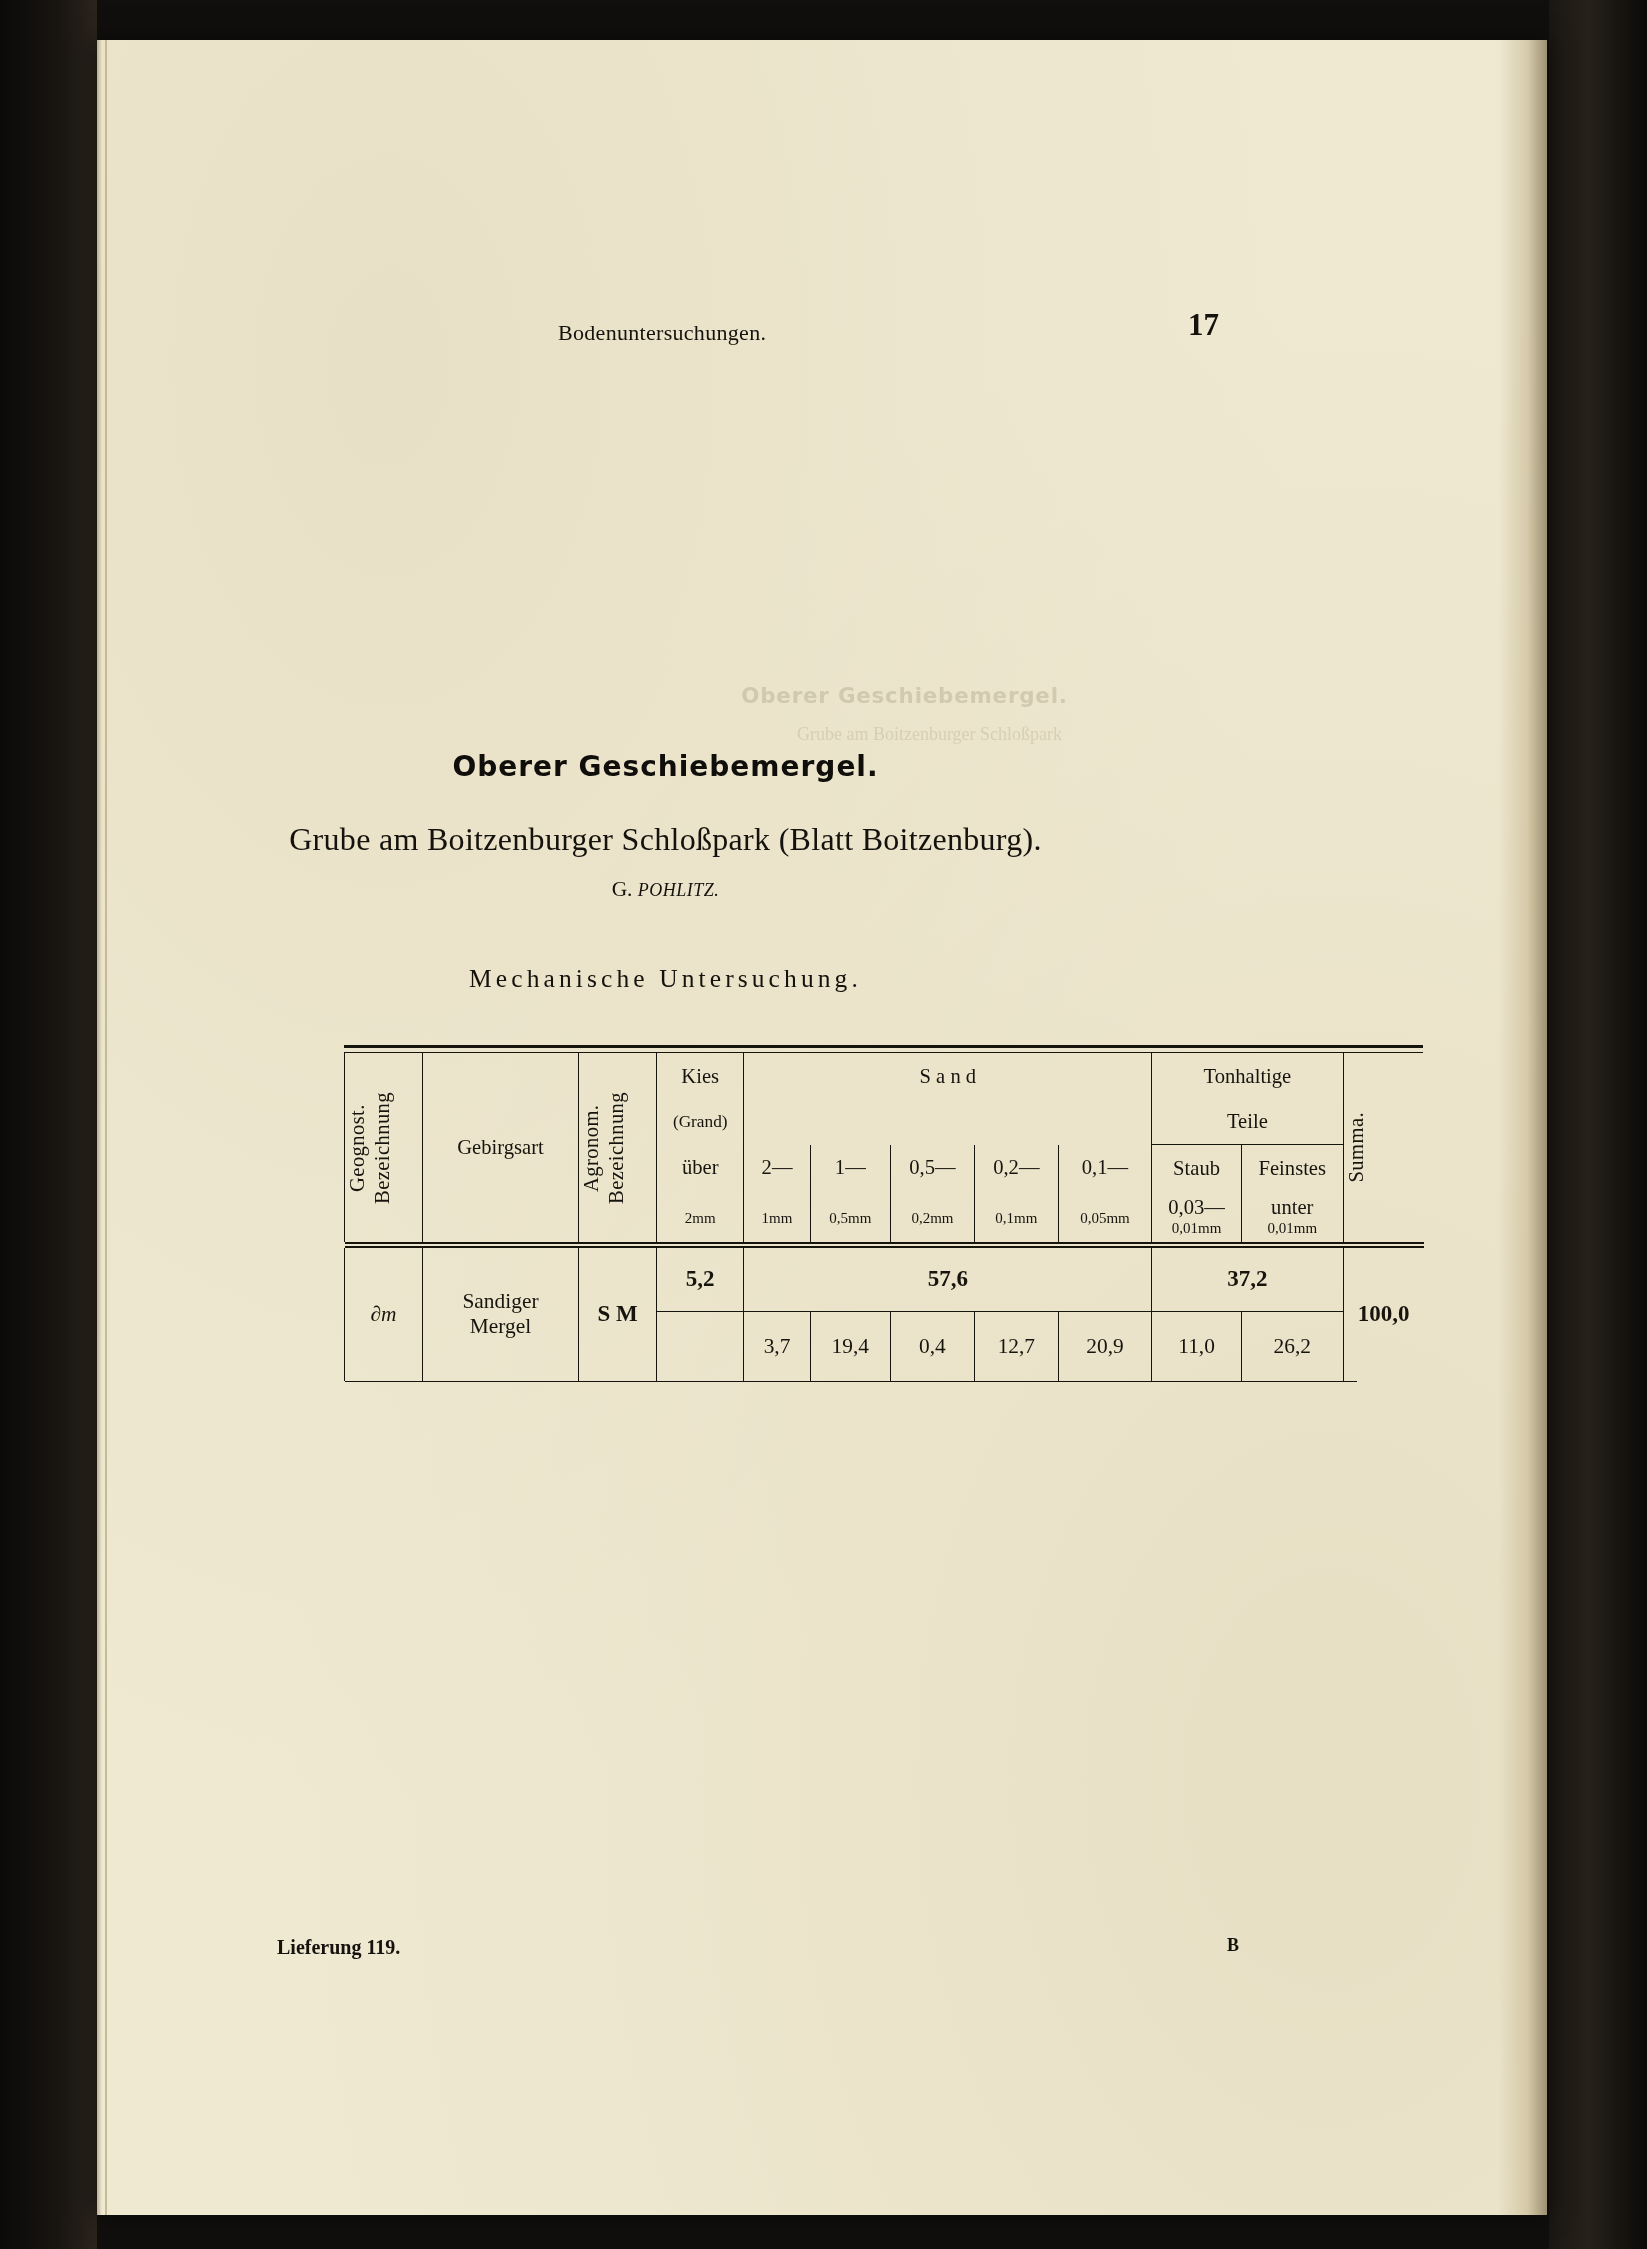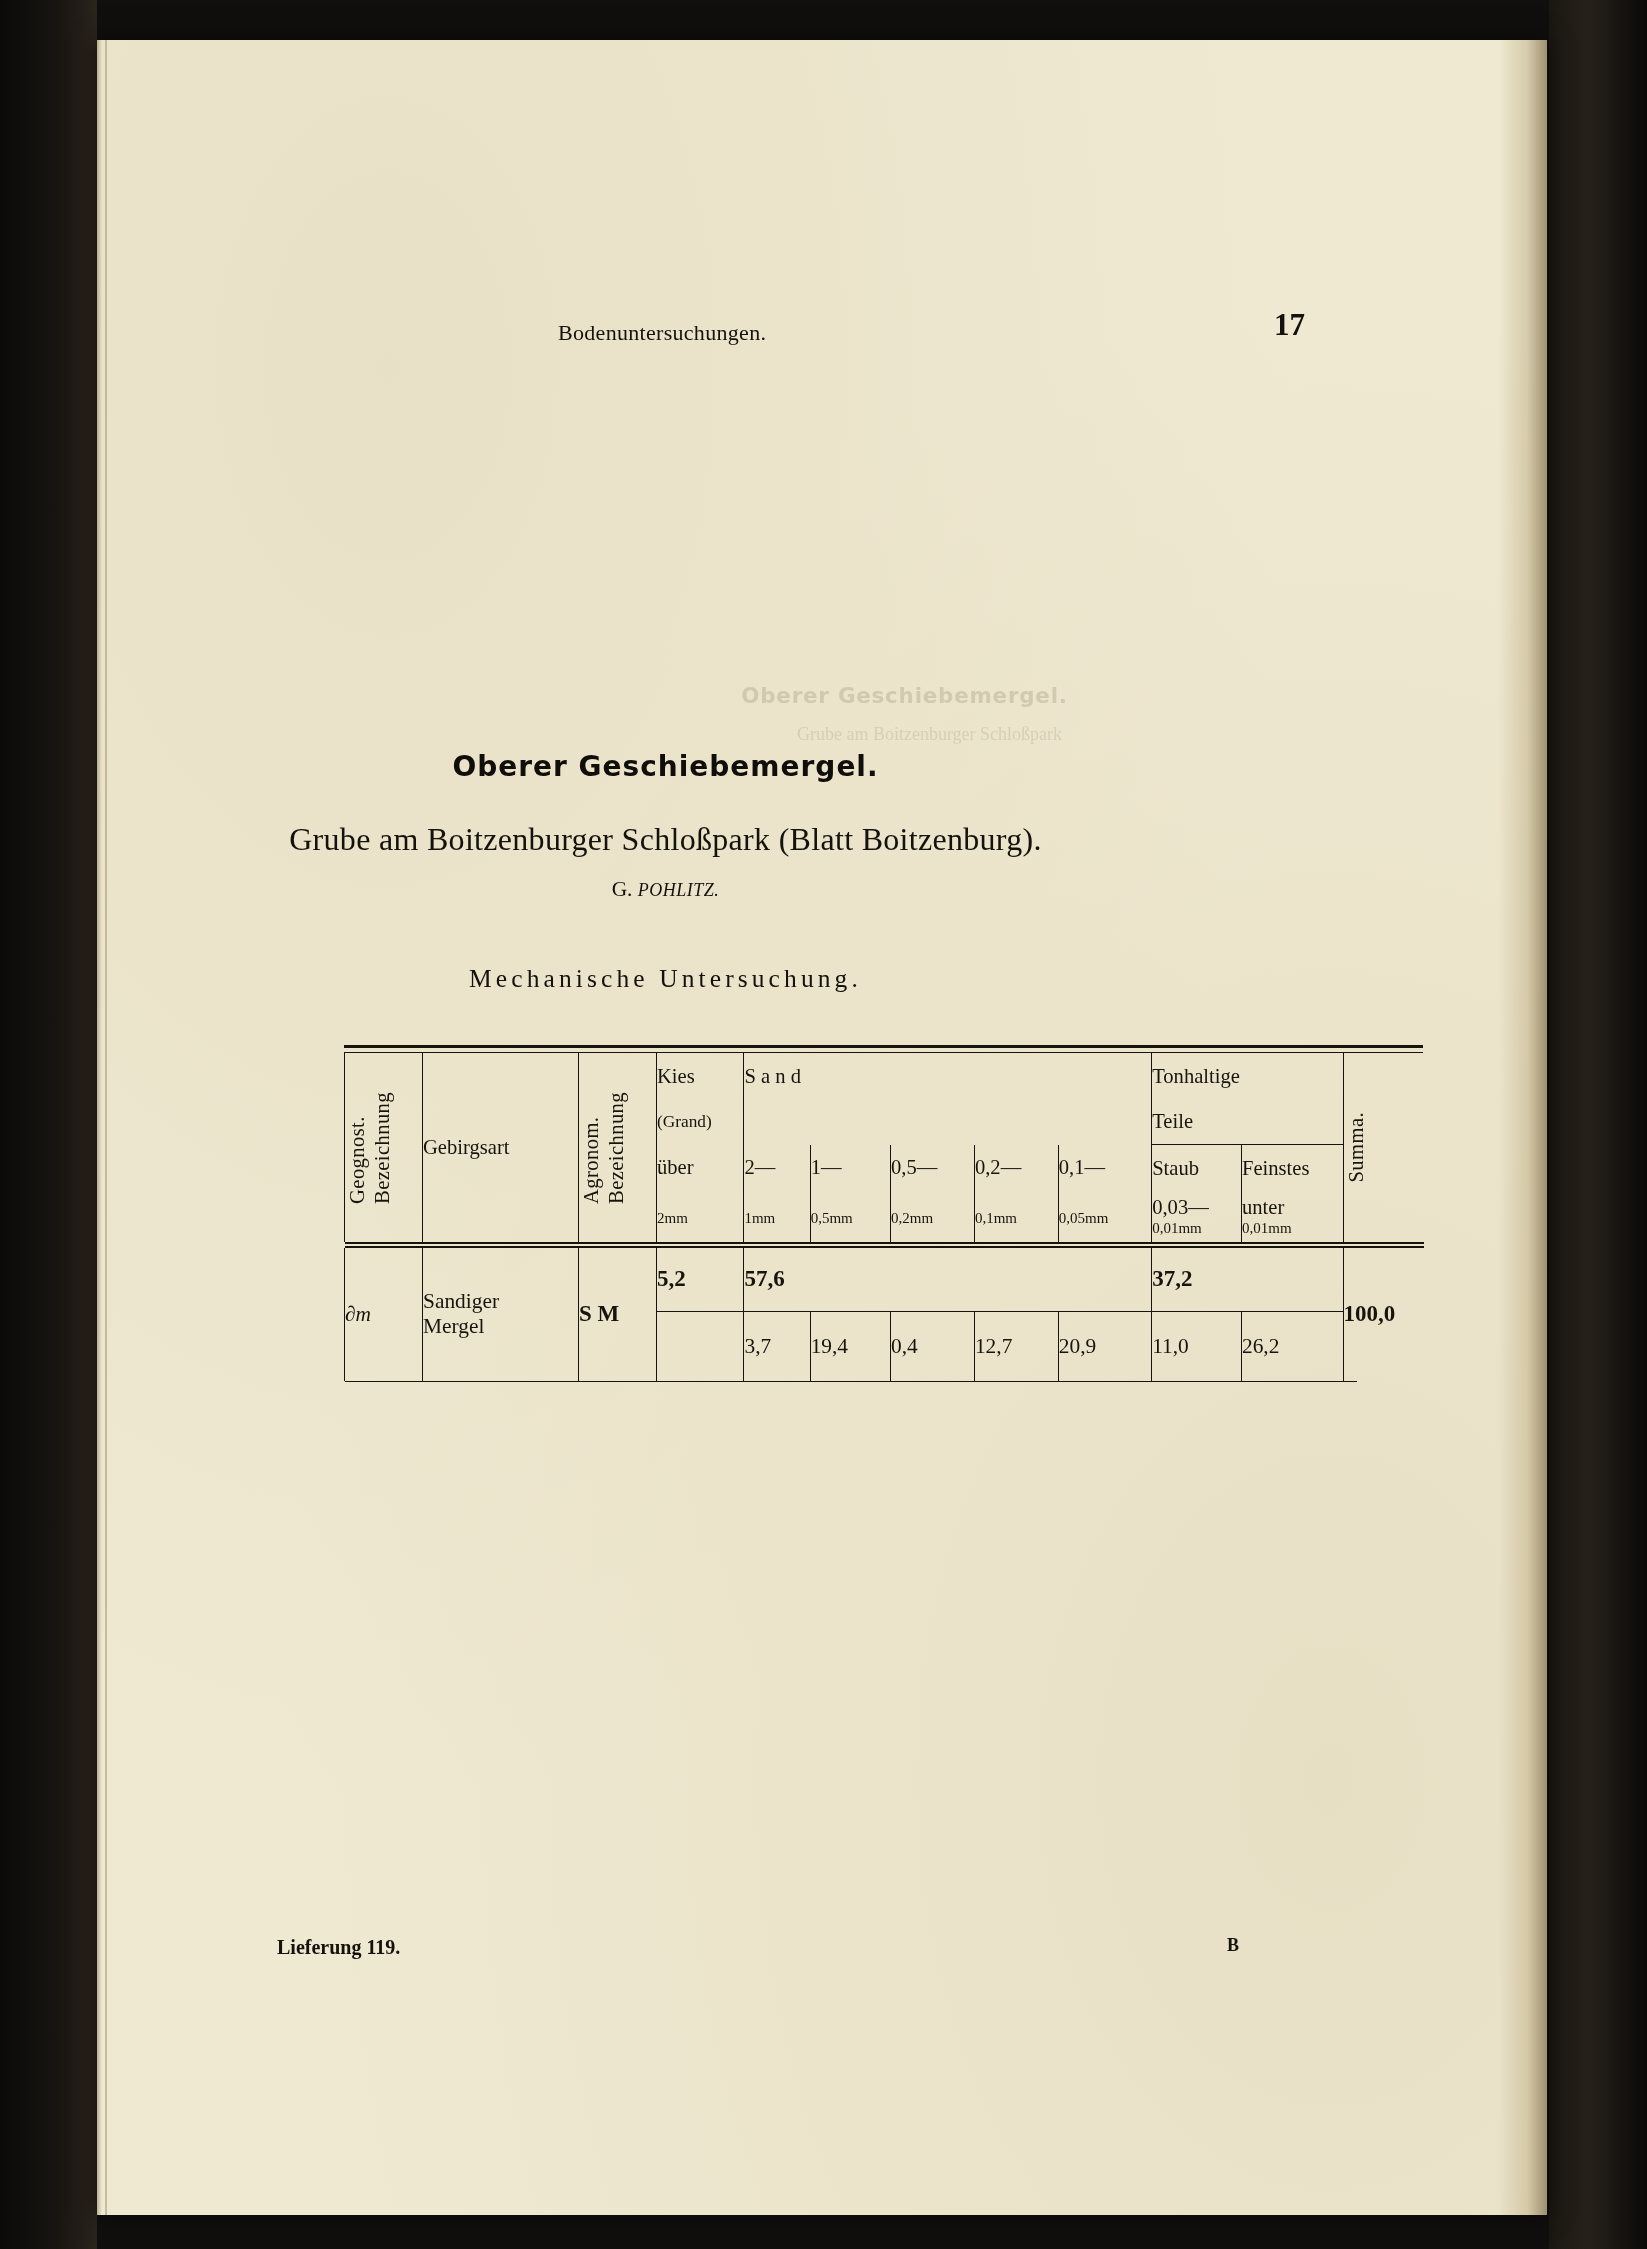--- a/index.html
+++ b/index.html
@@ -91,21 +91,21 @@
   .running-head {
     position: absolute;
     left: 461px;
     top: 280px;
     font-size: 22px;
     letter-spacing: 0.3px;
     color: #15120d;
   }
   .folio {
     position: absolute;
-    left: 1177px;
+    left: 1091px;
     top: 267px;
     font-size: 31px;
     font-weight: bold;
     color: #15120d;
   }
 
   
   .sec-title {
     position: absolute;
     left: 0;
@@ -161,20 +161,21 @@
     width: 1079px;
   }
   table.mech {
     border-collapse: collapse;
     width: 1079px;
     color: #17140e;
   }
   table.mech td, table.mech th {
     border: 0;
     padding: 0;
+    text-align: center;
     vertical-align: middle;
     font-weight: normal;
   }
   .rule-top {
     height: 3.3px;
     background: #17140e;
     width: 1079px;
     margin-bottom: 3.3px;
   }
   .rule-thin {

